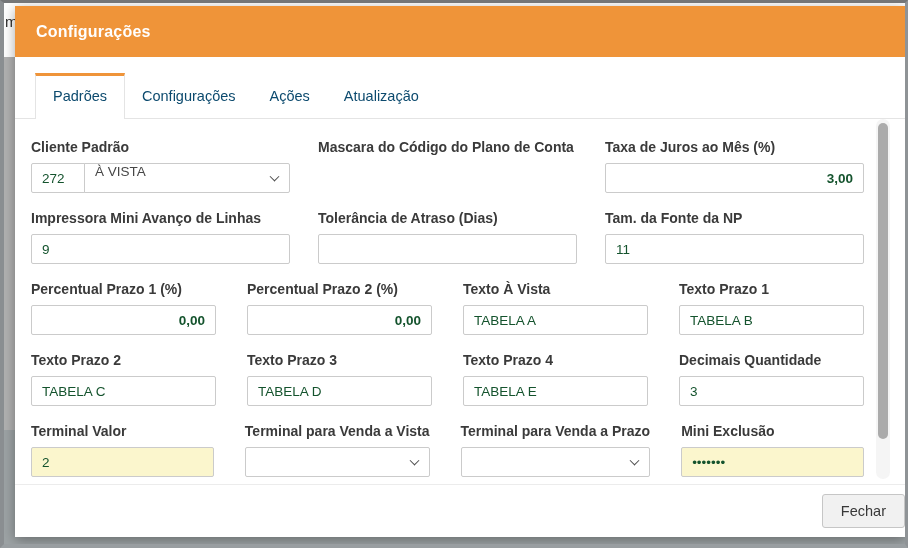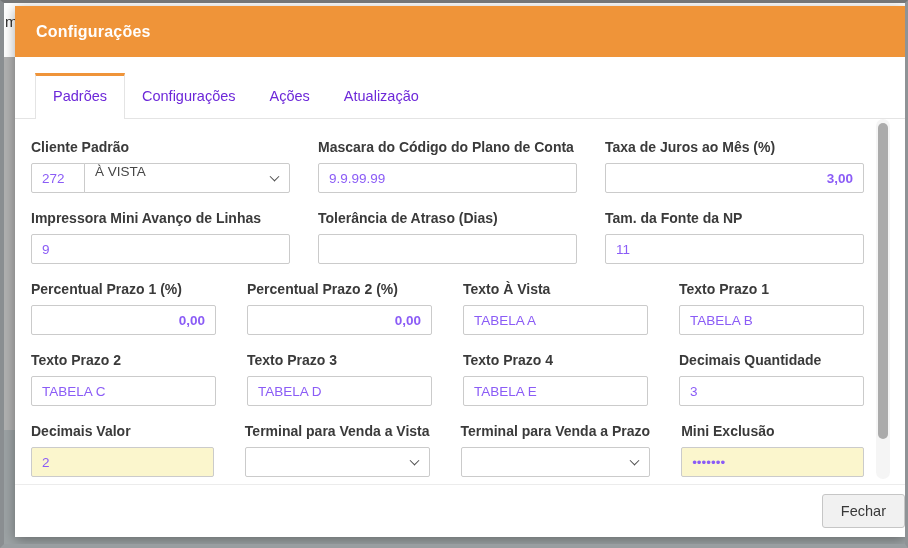--- a/index.html
+++ b/index.html
@@ -24,30 +24,30 @@
     border-left:4px solid #8a8e91;border-right:3px solid #8f9396;
     border-top:3px solid #747678;border-bottom:4px solid #999ea1;}
   
   .modal{position:absolute;left:15px;top:6px;width:890px;height:531px;background:#fff;
     z-index:10;box-shadow:0 3px 12px rgba(0,0,0,.35);}
   .modal-header{height:51px;background:var(--accent);display:flex;align-items:center;padding:0 21px;}
   .modal-title{color:#fff;font-size:16px;font-weight:700;letter-spacing:.2px;}
   
   .tabbar{position:relative;height:62px;display:flex;align-items:flex-end;
     padding-left:20px;border-bottom:1px solid #e4e4e4;background:#fff;}
-  .tab{padding:12px 17px 14px;font-size:14.5px;color:#6d28d9;border-top:3px solid transparent;cursor:pointer;white-space:nowrap;}
+  .tab{padding:12px 17px 14px;font-size:14.5px;color:#0c4a6e;border-top:3px solid transparent;cursor:pointer;white-space:nowrap;}
   .tab.active{border-top:3px solid var(--accent);border-left:1px solid #e4e4e4;border-right:1px solid #e4e4e4;
     margin-bottom:-1px;background:#fff;padding-bottom:15px;}
   
   .content{position:absolute;top:113px;left:0;right:0;bottom:53px;padding:20px 41px 0 16px;}
   .row3{display:grid;grid-template-columns:repeat(3,1fr);column-gap:28px;margin-bottom:17px;}
   .row4{display:grid;grid-template-columns:repeat(4,1fr);column-gap:31px;margin-bottom:17px;}
   .field label{display:block;font-size:14px;font-weight:600;color:var(--label);margin-bottom:7px;line-height:17px;white-space:nowrap;}
   .txt{width:100%;height:30px;border:1px solid var(--border);border-radius:2px;padding:0 10px;
-    font-size:13.5px;color:#8b5cf6;background:#fff;font-family:"Liberation Sans",sans-serif;outline:none;}
+    font-size:13.5px;color:#14532d;background:#fff;font-family:"Liberation Sans",sans-serif;outline:none;}
   .txt.right{text-align:right;font-weight:bold;}
   .txt.hl{background:var(--yellow);}
   .group{display:flex;}
   .code{width:54px;flex:0 0 54px;border-radius:2px 0 0 2px;}
   .selectbox{height:30px;border:1px solid var(--border);border-radius:2px;background:#fff;position:relative;
     display:flex;align-items:flex-start;padding:0 26px 0 10px;font-size:13.5px;color:#474747;cursor:pointer;}
   .selectbox.grow{flex:1;margin-left:-1px;border-radius:0 2px 2px 0;}
   .chev{position:absolute;right:11px;top:50%;width:7px;height:7px;
     border-right:1.6px solid #4c4c4c;border-bottom:1.6px solid #4c4c4c;
     transform:translateY(-70%) rotate(45deg);}
@@ -89,21 +89,20 @@
         <div class="group">
           <input class="txt code" value="272" style="">
           <div class="selectbox grow">
             <span>À VISTA</span>
             <span class="chev"></span>
           </div>
         </div>
       </div>
       <div class="field">
         <label>Mascara do Código do Plano de Conta</label>
-        <input class="txt" value="9.9.99.99" style="">
       </div>
       <div class="field">
         <label>Taxa de Juros ao Mês (%)</label>
         <input class="txt right" value="3,00" style="">
       </div>
     </div>
 
     <div class="row3">
       <div class="field">
         <label>Impressora Mini Avanço de Linhas</label>
@@ -152,21 +151,21 @@
         <input class="txt" value="TABELA E" style="">
       </div>
       <div class="field">
         <label>Decimais Quantidade</label>
         <input class="txt" value="3" style="">
       </div>
     </div>
 
     <div class="row4">
       <div class="field">
-        <label>Decimais Valor</label>
+        <label>Terminal Valor</label>
         <input class="txt hl" value="2" style="">
       </div>
       <div class="field">
         <label>Terminal para Venda a Vista</label>
         <div class="selectbox">
           <span></span>
           <span class="chev"></span>
         </div>
       </div>
       <div class="field">

